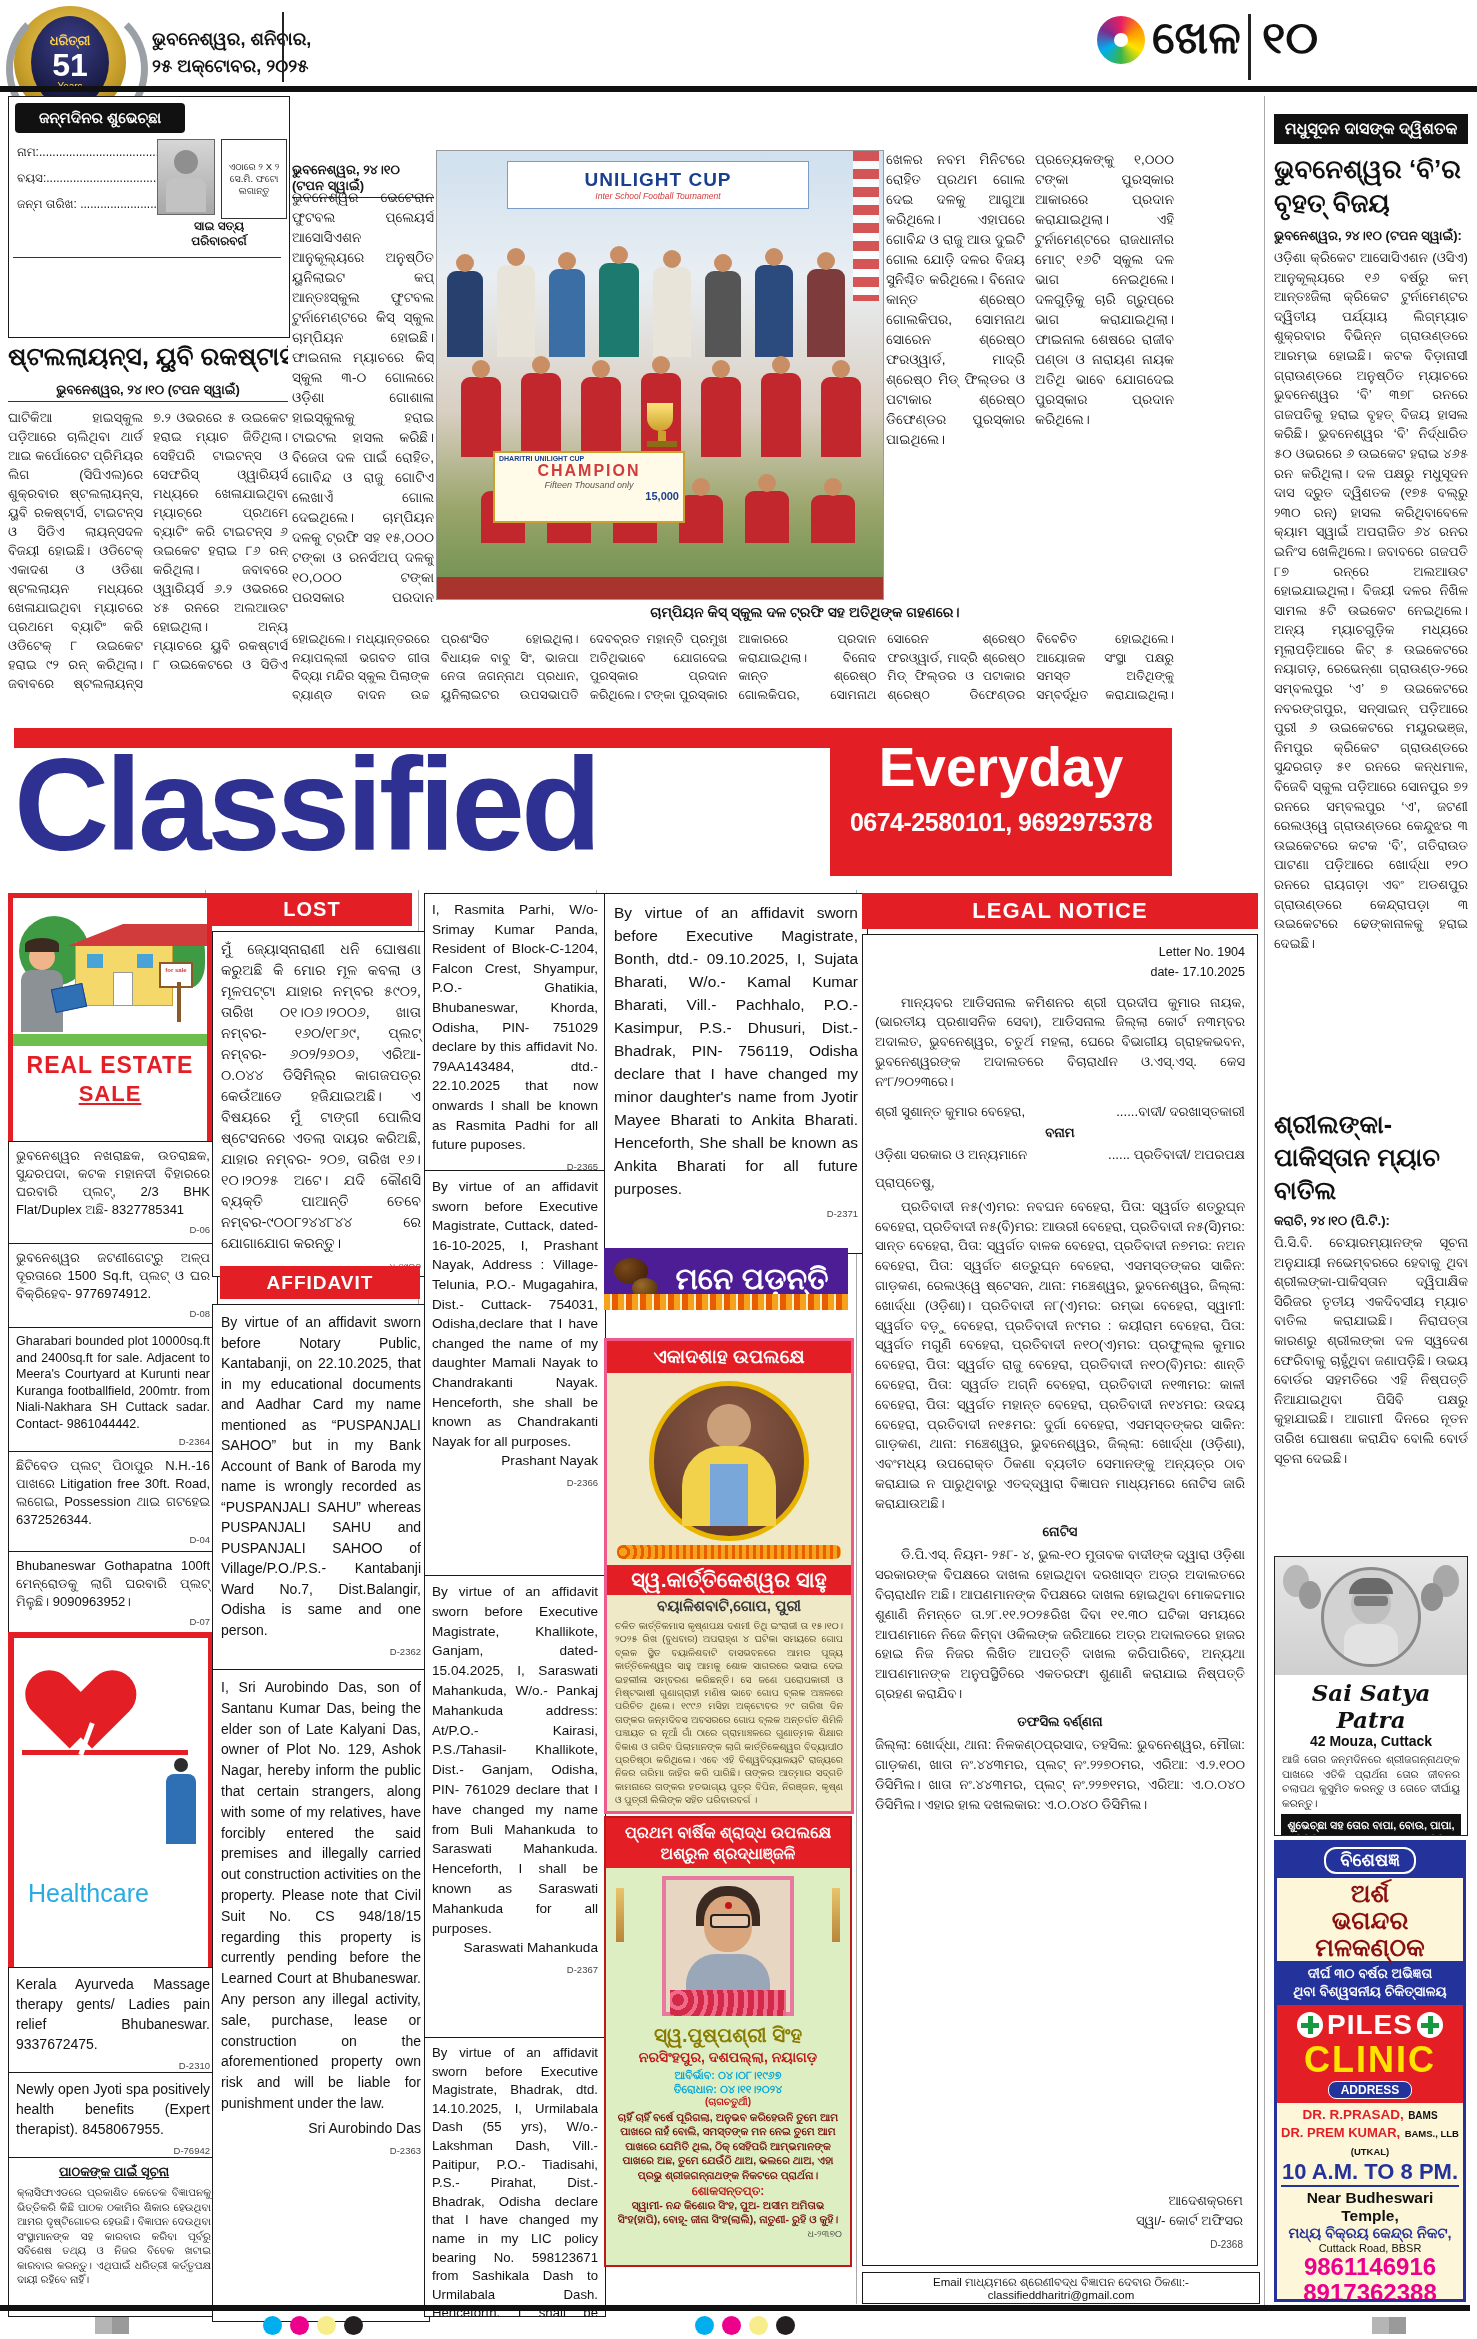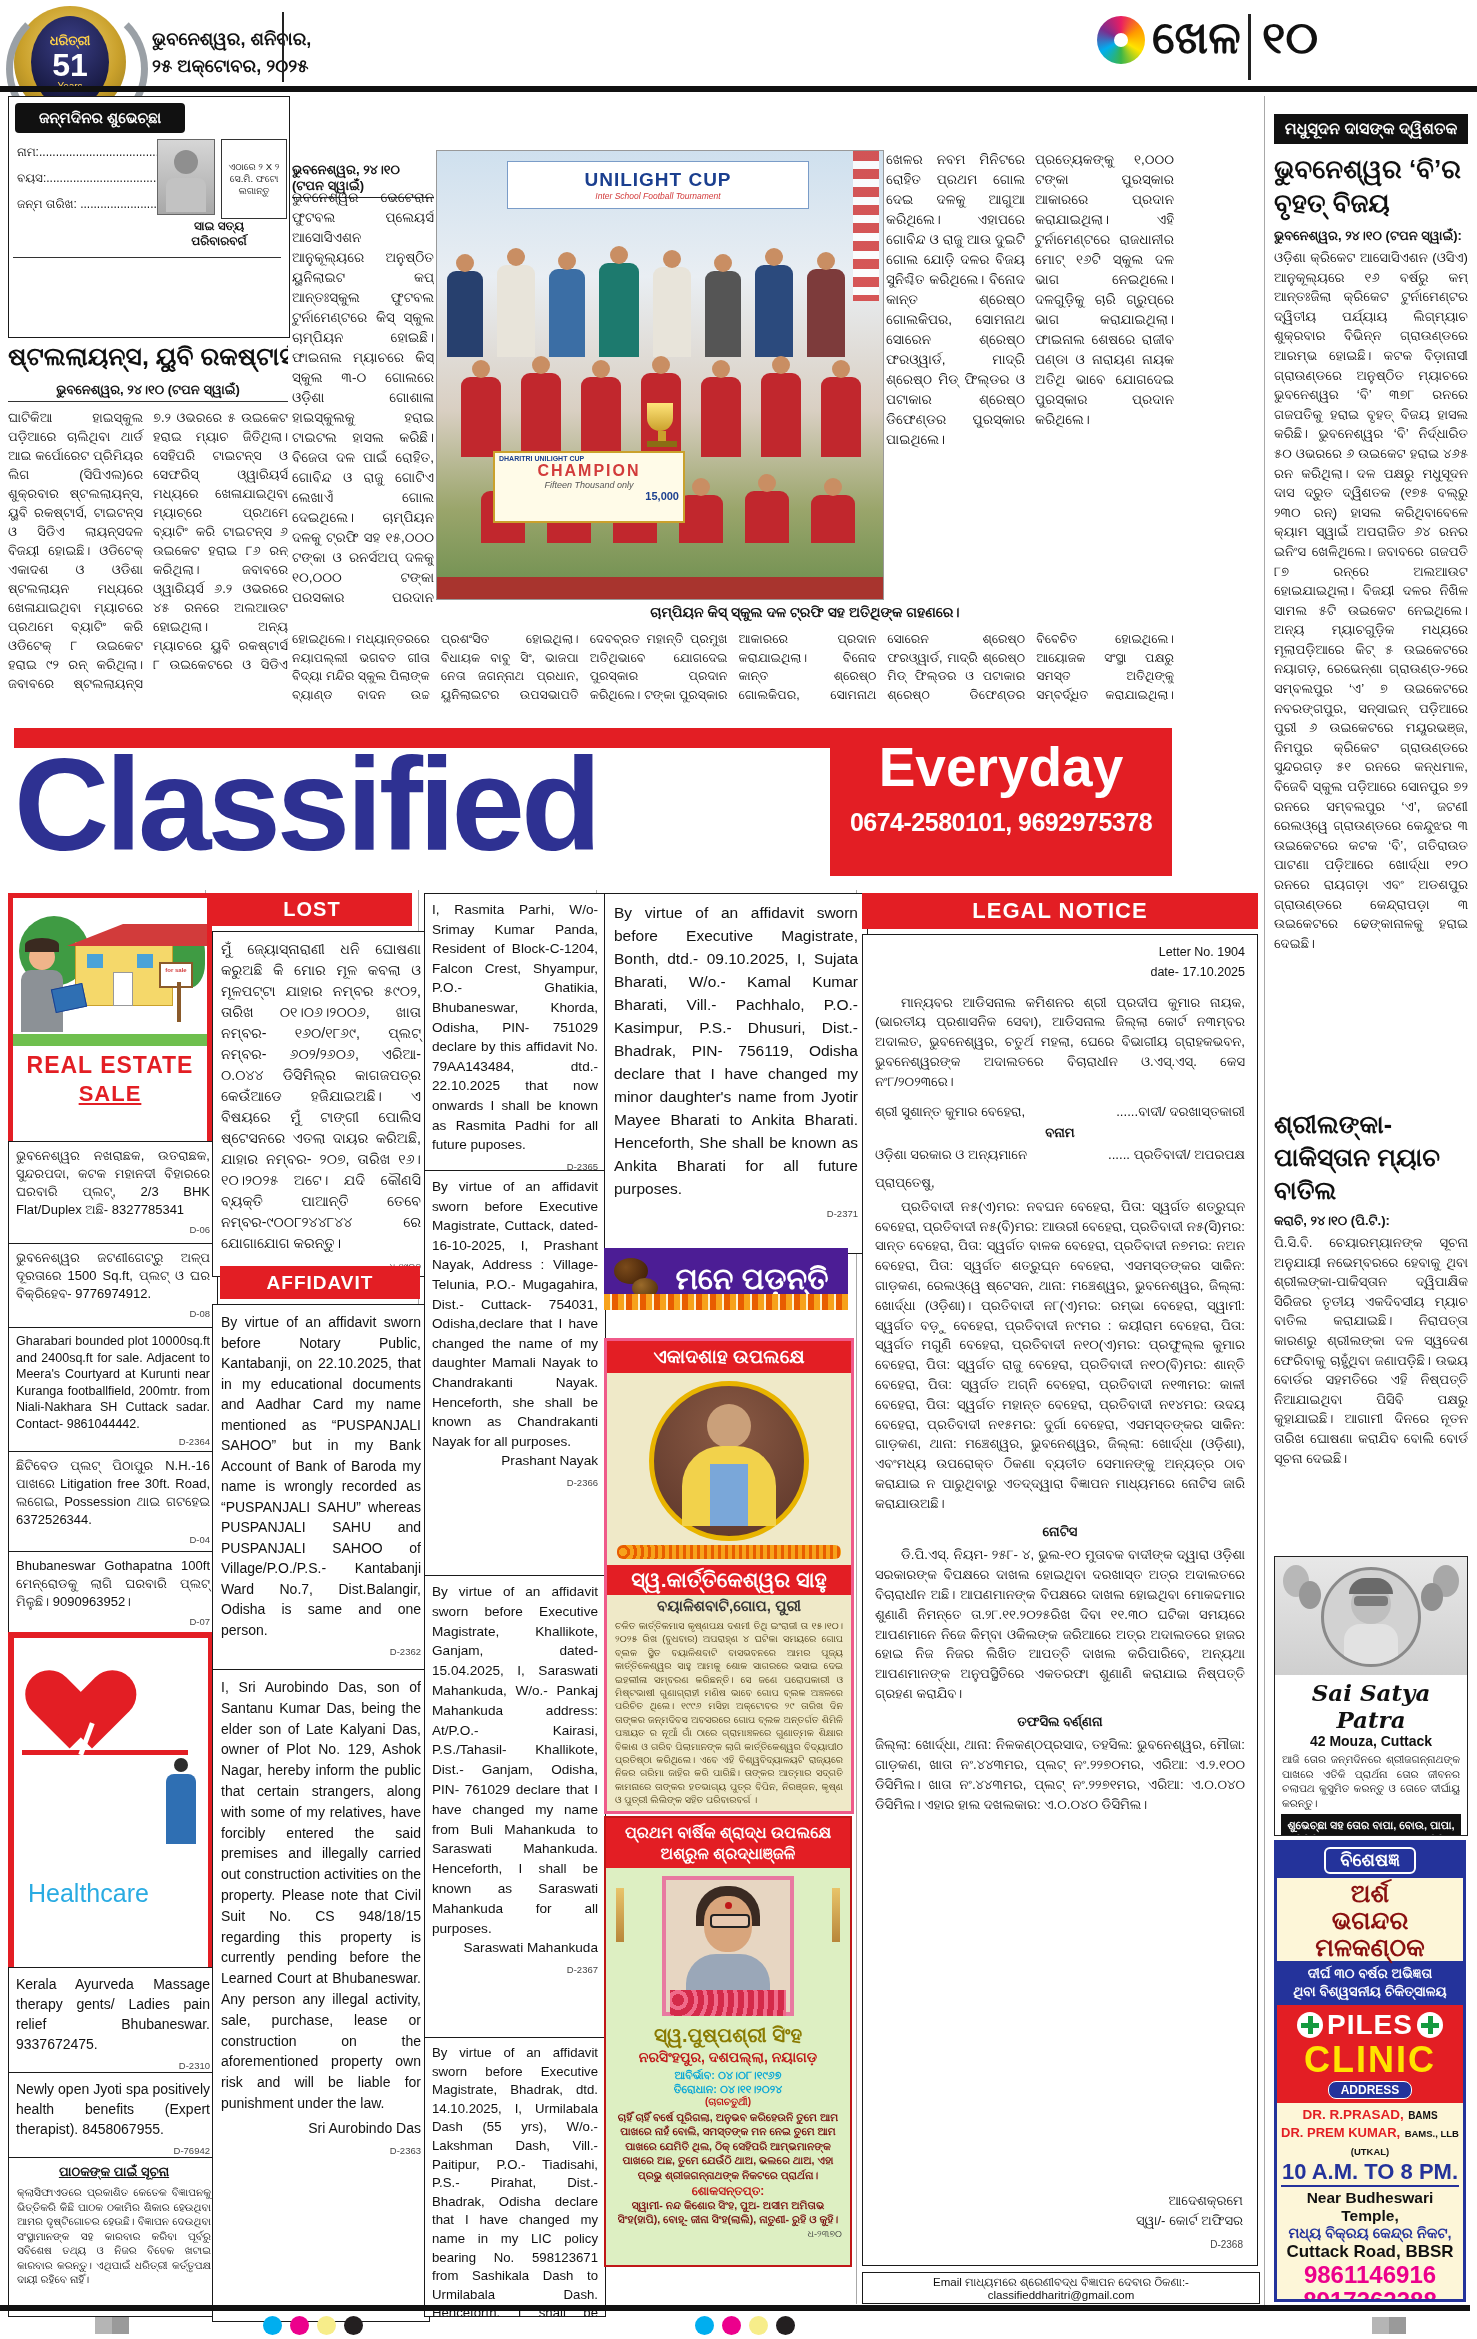--- a/index.html
+++ b/index.html
@@ -356,21 +356,21 @@
     </div>
     <div class="ctr" style="font-family:'DejaVu Serif','Liberation Serif',serif;font-style:italic;font-weight:bold;font-size:23px;margin-top:4px;">Sai Satya Patra</div>
     <div class="ctr bold" style="font-size:14px;">42 Mouza, Cuttack</div>
     <p class="just" style="font-size:10.6px;line-height:14.6px;padding:3px 7px 0;">ଆଜି ତୋର ଜନ୍ମଦିନରେ ଶ୍ରୀଜଗନ୍ନାଥଙ୍କ ପାଖରେ ଏତିକି ପ୍ରାର୍ଥନା ତୋର ଜୀବନର ଚଲାପଥ କୁସୁମିତ କରନ୍ତୁ ଓ ତୋତେ ଦୀର୍ଘାୟୁ କରନ୍ତୁ।</p>
     <div style="background:#111;color:#fff;font-weight:bold;font-size:11px;line-height:15px;text-align:center;margin:4px 6px 0;padding:4px;">ଶୁଭେଚ୍ଛା ସହ ତୋର ବାପା, ବୋଉ, ପାପା, ଟିଟିଲି, ପାପା, ମାମା, ଛୁଆ ପାପା, ଦିଦି, ଭାଇ, ଅଜା ଓ ଆଈ।</div>
 
   </div>
 
   <div class="abs clip" style="left:1274px;top:1840px;width:192px;height:462px;border:3px solid #24339b;background:#fdf6d8;box-sizing:border-box;">
     <div style="background:#24339b;padding:4px 0;text-align:center;">
-      <span style="display:inline-block;border:2px solid #fff;border-radius:6px;color:#fff;font-weight:bold;font-size:18px;padding:1px 14px;">ବିଶେଷଜ୍ଞ</span>
+      <span style="display:inline-block;border:2px solid #fff;border-radius:12px;color:#fff;font-weight:bold;font-size:18px;padding:1px 14px;">ବିଶେଷଜ୍ଞ</span>
     </div>
     <div class="ctr" style="color:#8a1010;font-weight:bold;font-size:25px;line-height:27px;padding-top:2px;">
       <div>ଅର୍ଶ</div>
       <div>ଭଗନ୍ଦର</div>
       <div>ମଳକଣ୍ଠକ</div>
     </div>
     <div style="background:#24339b;color:#fff;font-weight:bold;font-size:13.5px;line-height:18px;text-align:center;padding:4px 2px;">
       <div>ଦୀର୍ଘ ୩୦ ବର୍ଷର ଅଭିଜ୍ଞତା</div>
       <div>ଥିବା ବିଶ୍ୱସନୀୟ ଚିକିତ୍ସାଳୟ</div>
     </div>
@@ -384,21 +384,21 @@
       <div style="margin:2px auto 2px;display:inline-block;background:#24339b;border:1.5px solid #fff;border-radius:8px;color:#fff;font-weight:bold;font-size:12px;padding:1px 12px;">ADDRESS</div>
     </div>
     <div class="ctr" style="padding-top:2px;">
       <div><span style="color:#e31e24;font-weight:bold;font-size:13.5px;">DR. R.PRASAD,</span> <span style="font-size:10px;font-weight:bold;">BAMS</span></div>
       <div><span style="color:#e31e24;font-weight:bold;font-size:13px;">DR. PREM KUMAR,</span> <span style="font-size:9.5px;font-weight:bold;">BAMS., LLB (UTKAL)</span></div>
       <div style="color:#24339b;font-weight:bold;font-size:22px;border-bottom:2px solid #24339b;margin:0 4px;">10 A.M. TO 8 PM.</div>
     </div>
     <div class="ctr">
       <div style="font-weight:bold;font-size:15.5px;margin-top:2px;">Near Budheswari Temple,</div>
       <div style="color:#24339b;font-weight:bold;font-size:14.5px;">ମଧ୍ୟ ବିକ୍ରୟ କେନ୍ଦ୍ର ନିକଟ,</div>
-      <div style="font-weight:bold;font-size:17px;">Cuttack Road, BBSR</div>
+      <div style="font-weight:normal;font-size:11px;">Cuttack Road, BBSR</div>
       <div style="color:#ec008c;font-weight:bold;font-size:24px;line-height:26px;">9861146916</div>
       <div style="color:#ec008c;font-weight:bold;font-size:24px;line-height:26px;border-bottom:2px solid #24339b;margin:0 4px;">8917362388</div>
     </div>
 
   </div>
 
   <div class="abs" style="left:0;top:2305px;width:1470px;height:6px;background:#111;"></div>
   <div class="graysq" style="left:95px;top:2317px;"></div>
   <div class="graysq" style="left:112px;top:2317px;background:#9a9a9a;"></div>
   <div class="dot" style="left:263px;top:2316px;background:#00aeef;"></div>

